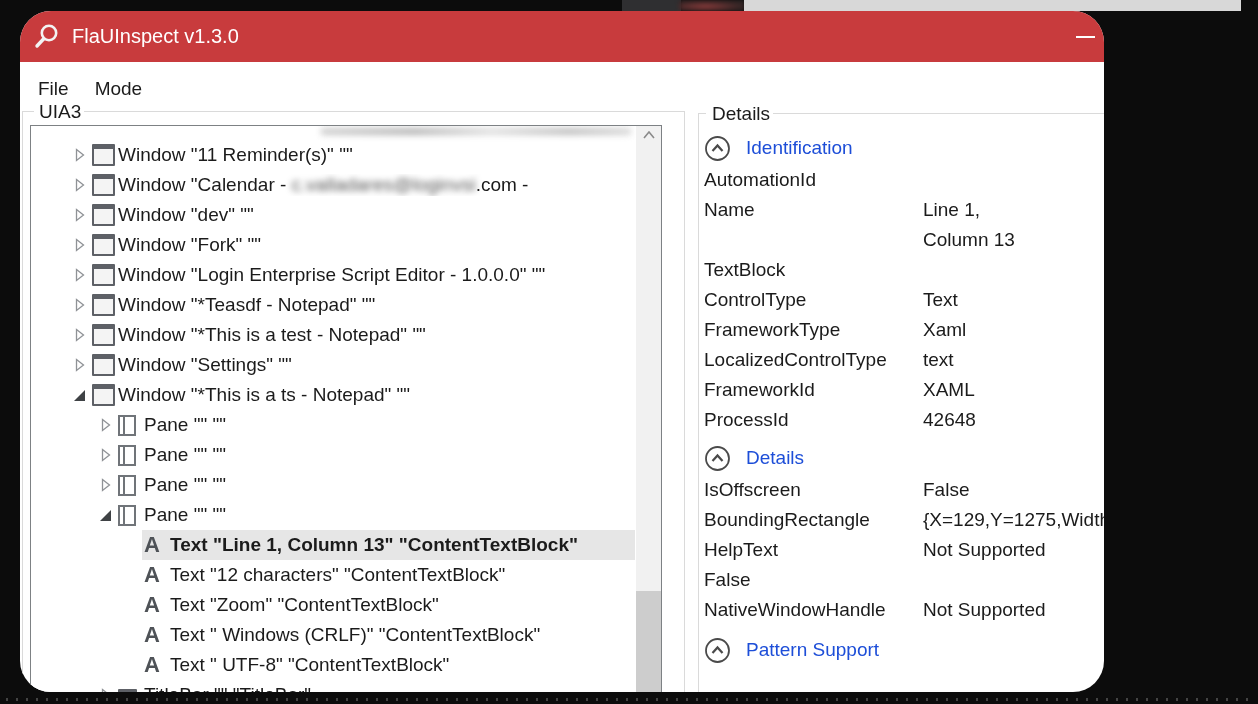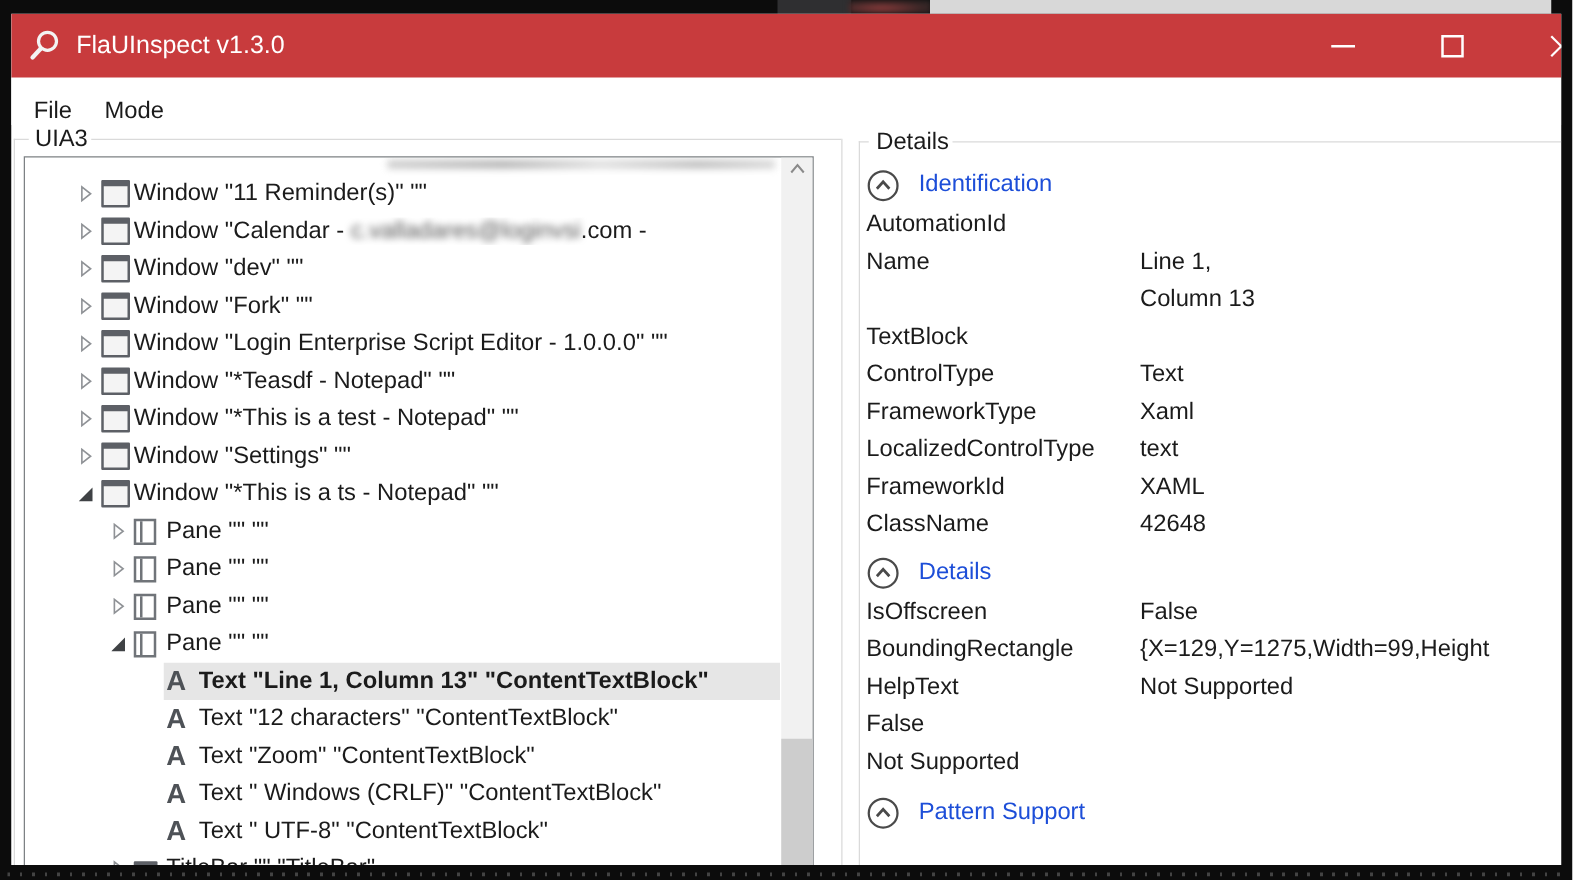--- a/index.html
+++ b/index.html
@@ -6,21 +6,21 @@
   #screen{position:relative;width:1258px;height:704px;background:#0c0c0c;overflow:hidden;
           font-family:"Liberation Sans",sans-serif;-webkit-font-smoothing:antialiased;}
   
   .sliver{position:absolute;top:0;height:11px;}
   .sliver-dark{left:622px;width:59px;background:#2f2f31;}
   .sliver-blur{left:679px;width:66px;background:radial-gradient(ellipse at 40% 60%,#8a3a3a 0%,#3a2626 60%,#242424 100%);filter:blur(2px);}
   .sliver-gray{left:744px;width:497px;background:#d8d8d8;}
   .bottom-ticks{position:absolute;left:6px;top:698px;width:1246px;height:3px;opacity:.45;
     background:repeating-linear-gradient(90deg,rgba(255,255,255,.5) 0 2px,transparent 2px 10px);}
   
-  .app-window{position:absolute;left:9px;top:11px;width:1240px;height:681px;background:#ffffff;overflow:hidden;}
+  .app-window{position:absolute;left:20px;top:11px;width:1084px;height:681px;background:#ffffff;overflow:hidden;border-radius:31px;}
   .titlebar{position:relative;height:51px;background:#c83b3d;display:flex;align-items:center;}
   .app-icon{margin-left:12px;flex:none;display:flex;}
   .title-text{color:#ffffff;font-size:20px;margin-left:10px;}
   .cap-btn{position:absolute;top:0;height:51px;width:45px;display:flex;align-items:center;justify-content:center;}
   .btn-min{left:1043px;}
   .btn-max{left:1130px;}
   .btn-close{left:1217px;}
   .glyph-min{width:19px;height:2px;background:#fff;}
   .glyph-max{width:14px;height:14px;border:2px solid #fff;}
   
@@ -382,21 +382,21 @@
         </div>
         <div class="kv">
           <span class="k">LocalizedControlType</span>
           <span class="v">text</span>
         </div>
         <div class="kv">
           <span class="k">FrameworkId</span>
           <span class="v">XAML</span>
         </div>
         <div class="kv">
-          <span class="k">ClassName</span>
+          <span class="k">ProcessId</span>
           <span class="v">42648</span>
         </div>
         <div class="sec-header mt">
           <span style="display: flex;">
             <svg width="27" height="27" viewBox="0 0 27 27">
               <circle cx="13.5" cy="13.5" r="11.5" fill="none" stroke="#4a4a4a" stroke-width="1.8"></circle>
               <polyline points="8.5,16 13.5,10.5 18.5,16" fill="none" stroke="#4a4a4a" stroke-width="2.2"></polyline>
             </svg>
           </span>
           <span>Details</span>
@@ -412,20 +412,21 @@
           <span class="v">{X=129,Y=1275,Width=99,Height</span>
         </div>
         <div class="kv">
           <span class="k">HelpText</span>
           <span class="v">Not Supported</span>
         </div>
         <div class="kv">
           <span class="v">False</span>
         </div>
         <div class="kv">
+          <span class="k">NativeWindowHandle</span>
           <span class="v">Not Supported</span>
         </div>
         <div class="sec-header mt2">
           <span style="display: flex;">
             <svg width="27" height="27" viewBox="0 0 27 27">
               <circle cx="13.5" cy="13.5" r="11.5" fill="none" stroke="#4a4a4a" stroke-width="1.8"></circle>
               <polyline points="8.5,16 13.5,10.5 18.5,16" fill="none" stroke="#4a4a4a" stroke-width="2.2"></polyline>
             </svg>
           </span>
           <span>Pattern Support</span>

